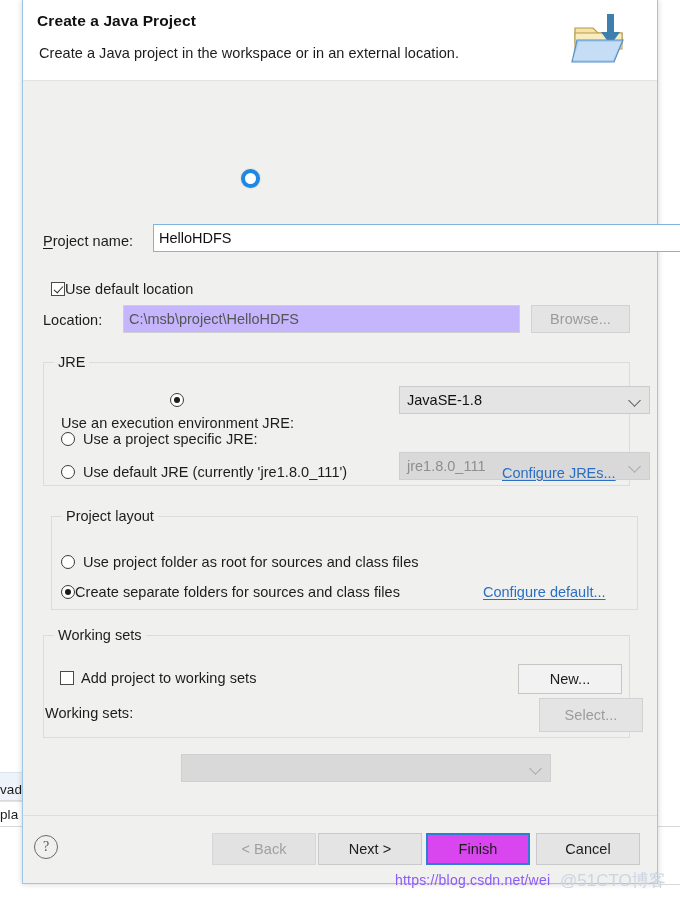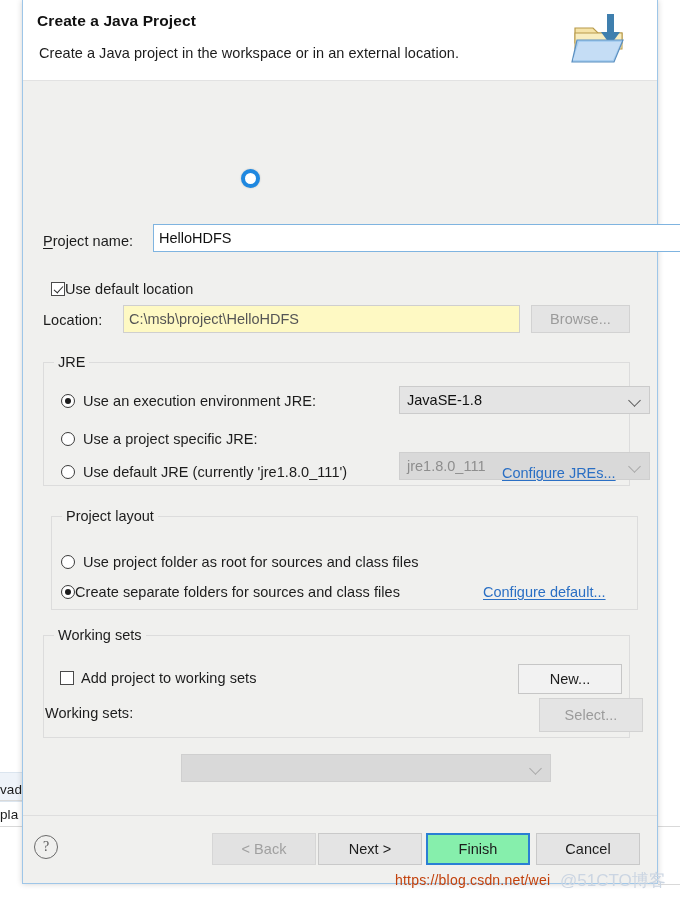--- a/index.html
+++ b/index.html
@@ -139,21 +139,21 @@
     background: #ffffff;
     border: 1px solid #7fb4e0;
     height: 28px;
     font-size: 14.5px;
     color: #111;
     padding: 0 5px;
     display: flex; align-items: center;
     font-family: "Liberation Sans", sans-serif;
   }
   .textfield.disabled {
-    background: #fef9c3;
+    background: #c4b5fd;
     border: 1px solid #cfcfcf;
     color: #555;
   }
 
   
   .btn {
     height: 28px;
     background: #e4e4e4;
     border: 1px solid #c6c6c6;
     font-size: 14.5px;
@@ -274,21 +274,21 @@
     font-size: 14.5px;
     display: flex; align-items: center; justify-content: center;
     background: #e4e4e4;
     border: 1px solid #c9c9c9;
     color: #1c1c1c;
     cursor: default;
     letter-spacing: .05px;
   }
   .navbtn.disabled { color: #a0a0a0; background: #e2e2e2; border-color: #d6d6d6; }
   .navbtn.default {
-    background: #86efac;
+    background: #d946ef;
     border: 2px solid #2a7fd4;
     font-weight: normal;
   }
 
   
   #click-dot {
     position: absolute;
     left: 241px; top: 169px;
     width: 19px; height: 19px;
     border-radius: 50%;
@@ -296,21 +296,21 @@
     background: #ffffff;
     z-index: 60;
     box-shadow: 0 0 2px rgba(0,0,0,.2);
   }
 
   
   #watermark {
     position: absolute;
     left: 395px; top: 872px;
     font-size: 14px;
-    color: #c2410c;
+    color: #8b5cf6;
     white-space: nowrap;
     letter-spacing: .2px;
     z-index: 70;
   }
   #watermark2 {
     position: absolute;
     left: 560px; top: 869px;
     font-size: 17px;
     color: #cbd5e2;
     white-space: nowrap;
@@ -363,21 +363,21 @@
     <div class="row lbl dim" style="left:20px; top:231px;">Location:</div>
     <div class="row textfield disabled" style="left:100px; top:224px; width:397px;">
       <span>C:\msb\project\HelloHDFS</span>
     </div>
     <div class="row btn disabled" style="left:508px; top:224px; width:99px;">Browse...</div>
 
     <div class="group" style="left:20px; top:281px; width:587px; height:124px;">
       <div class="group-title">JRE</div>
     </div>
 
-    <div class="row" style="left:38px; top:312px; display:flex; align-items:center; gap:8px;">
+    <div class="row" style="left:38px; top:312px; display:flex; align-items:center; gap:8px;flex-direction:column;">
       <span class="rb on"></span>
       <span class="lbl">Use an execution environment JRE:</span>
     </div>
     <div class="row combo" style="left:356px; top:305px; width:251px;">
       <span>JavaSE-1.8</span>
       <span class="chev"></span>
     </div>
 
     <div class="row" style="left:38px; top:350px; display:flex; align-items:center; gap:8px;">
       <span class="rb"></span>

